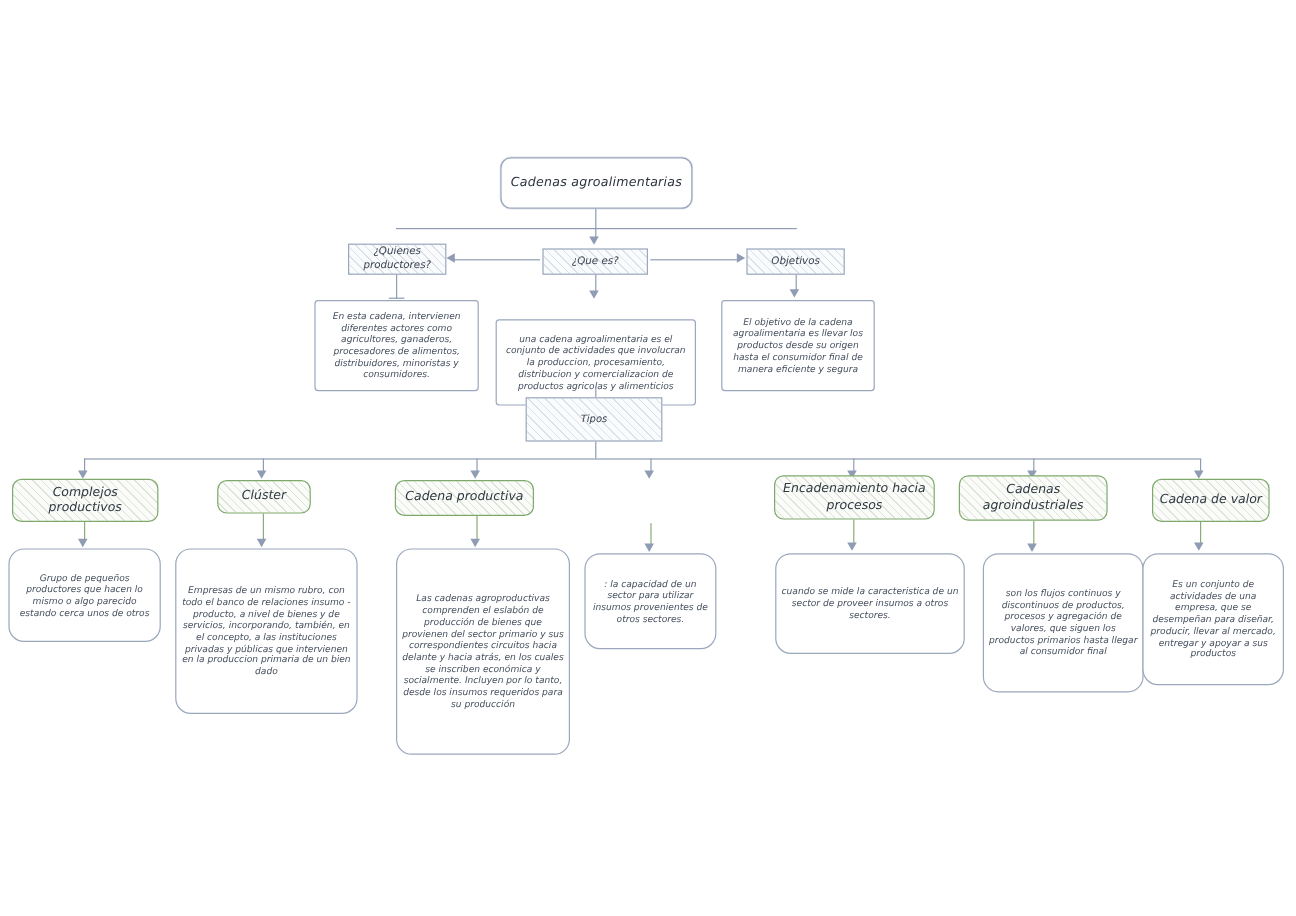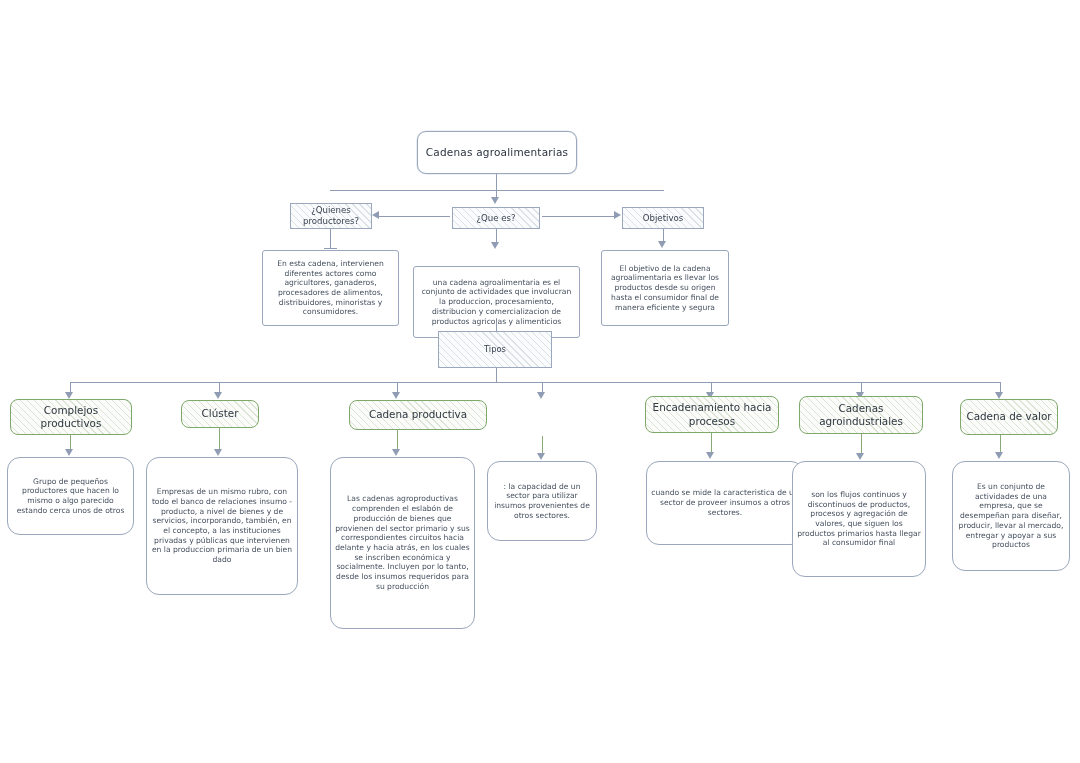--- a/index.html
+++ b/index.html
@@ -2,21 +2,21 @@
 <html><head>
 <meta charset="utf-8">
 <style>
   html,body{margin:0;padding:0;background:#ffffff;}
   body{font-family:"DejaVu Sans",sans-serif;}
   #canvas{position:relative;width:1080px;height:763px;background:#fff;overflow:hidden;}
 
   
   .node{position:absolute;box-sizing:border-box;display:flex;align-items:center;
         justify-content:center;text-align:center;}
-  .node .txt{display:block;width:100%;padding:0 4px;line-height:1.28;}
+  .node .txt{display:block;width:100%;padding:0 4px;line-height:1.28;font-style:italic;}
 
   
   .n-root{border:1.6px solid #9aa7bd;border-radius:9px;background:#fff;
           color:#2c3440;font-size:10.5px;letter-spacing:.2px;
           box-shadow:0 0 0 .6px rgba(154,167,189,.35);}
 
   
   .n-hatch{border:1.5px solid #9aa7bd;color:#3a4352;font-size:8.6px;
            background-color:#fafbfc;
            background-image:repeating-linear-gradient(45deg,
@@ -130,21 +130,21 @@
     <span class="txt">Clúster</span>
   </div>
   <div class="ln v green" style="left:219px;top:428px;height:24px;"></div>
   <div class="arrow down" style="left:214px;top:449px;"></div>
   <div class="node n-desc round" style="left:146px;top:457px;width:152px;height:138px;">
     <span class="txt">Empresas de un mismo rubro, con todo el  banco de relaciones insumo - producto, a nivel de bienes y de servicios, incorporando, también, en el concepto, a las instituciones privadas y públicas que intervienen en la produccion primaria de un bien dado</span>
   </div>
 
   <div class="ln v" style="left:397px;top:382px;height:12px;"></div>
   <div class="arrow down" style="left:392px;top:392px;"></div>
-  <div class="node n-green" style="left:349px;top:400px;width:138px;height:30px;align-items:center;">
+  <div class="node n-green" style="left:329px;top:400px;width:116px;height:30px;align-items:center;">
     <span class="txt">Cadena productiva</span>
   </div>
   <div class="ln v green" style="left:397px;top:430px;height:22px;"></div>
   <div class="arrow down" style="left:392px;top:449px;"></div>
   <div class="node n-desc round" style="left:330px;top:457px;width:145px;height:172px;">
     <span class="txt">Las cadenas agroproductivas comprenden el eslabón de producción de bienes que provienen del sector primario y sus correspondientes circuitos hacia delante y hacia atrás, en los cuales se inscriben económica y socialmente. Incluyen por lo tanto, desde los insumos requeridos para su producción</span>
   </div>
 
   <div class="ln v" style="left:542px;top:382px;height:12px;"></div>
   <div class="arrow down" style="left:537px;top:392px;"></div>
@@ -165,21 +165,21 @@
     <span class="txt">cuando se mide la caracteristica de un sector de proveer insumos a otros sectores.</span>
   </div>
 
   <div class="ln v" style="left:861px;top:382px;height:12px;"></div>
   <div class="arrow down" style="left:856px;top:392px;"></div>
   <div class="node n-green" style="left:799px;top:396px;width:124px;height:38px;">
     <span class="txt">Cadenas agroindustriales</span>
   </div>
   <div class="ln v green" style="left:861px;top:434px;height:22px;"></div>
   <div class="arrow down" style="left:856px;top:453px;"></div>
-  <div class="node n-desc round" style="left:792px;top:461px;width:134px;height:116px;">
+  <div class="node n-desc round" style="left:819px;top:461px;width:134px;height:116px;">
     <span class="txt">son los flujos continuos y discontinuos de productos, procesos y agregación de valores, que siguen los productos primarios hasta llegar al consumidor final</span>
   </div>
 
   <div class="ln v" style="left:1000px;top:382px;height:12px;"></div>
   <div class="arrow down" style="left:995px;top:392px;"></div>
   <div class="node n-green" style="left:960px;top:399px;width:98px;height:36px;">
     <span class="txt">Cadena de valor</span>
   </div>
   <div class="ln v green" style="left:1000px;top:435px;height:20px;"></div>
   <div class="arrow down" style="left:995px;top:452px;"></div>

